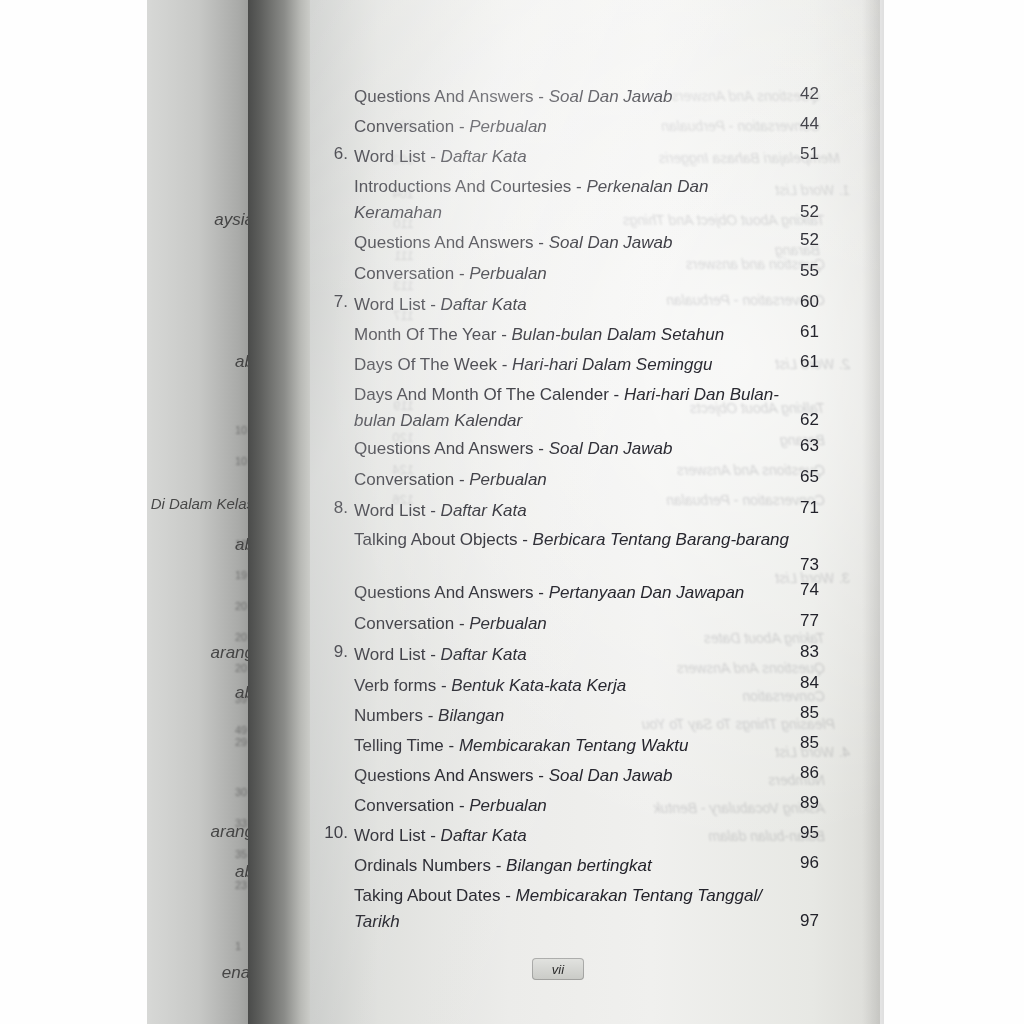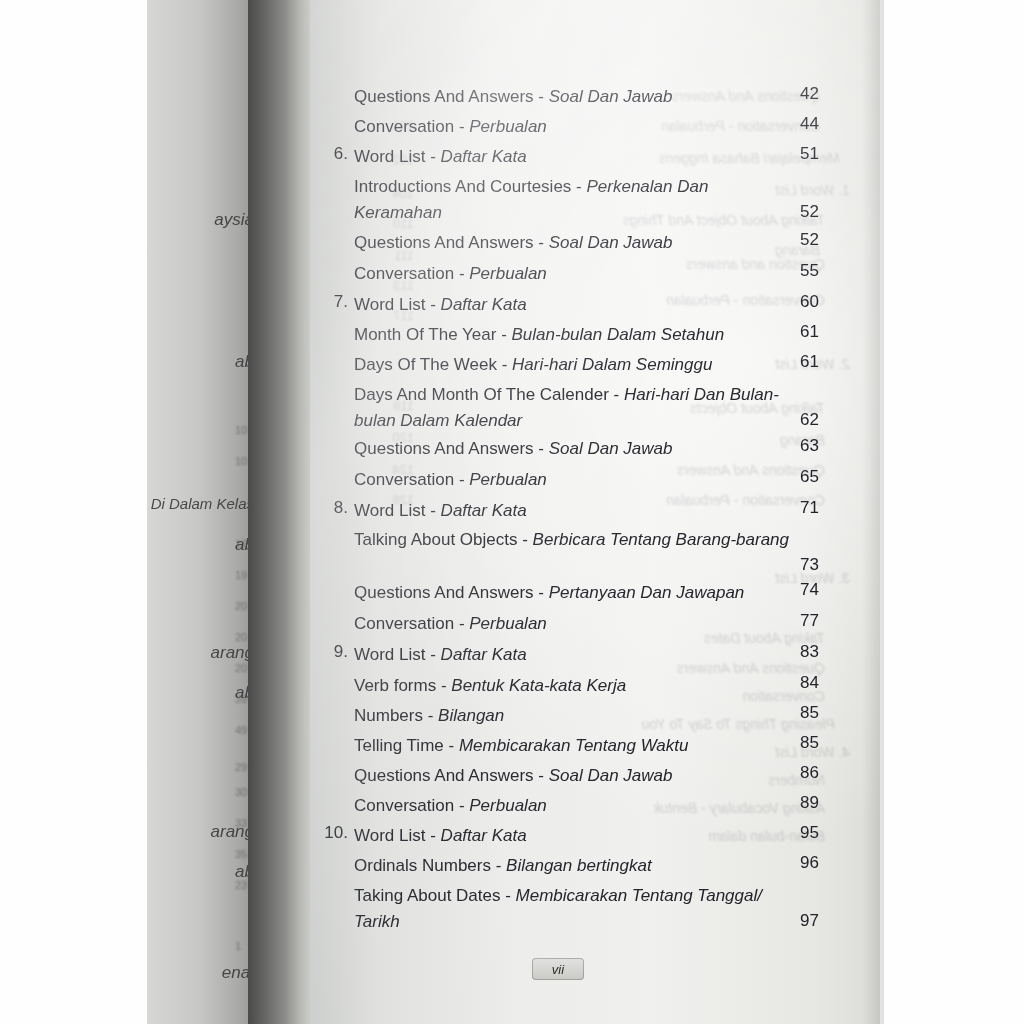--- a/index.html
+++ b/index.html
@@ -198,21 +198,21 @@
       <div class="lcol" style="top: 963px; font-size: 17px;">enal</div>
       <div class="lnum" style="top: 424px;">10</div>
       <div class="lnum" style="top: 455px;">10</div>
       <div class="lnum" style="top: 538px;">12</div>
       <div class="lnum" style="top: 569px;">19</div>
       <div class="lnum" style="top: 600px;">20</div>
       <div class="lnum" style="top: 631px;">20</div>
       <div class="lnum" style="top: 662px;">20</div>
       <div class="lnum" style="top: 693px;">39</div>
       <div class="lnum" style="top: 724px;">49</div>
-      <div class="lnum" style="top: 761px;">29</div>
+      <div class="lnum" style="top: 736px;">29</div>
       <div class="lnum" style="top: 786px;">30</div>
       <div class="lnum" style="top: 817px;">33</div>
       <div class="lnum" style="top: 848px;">35</div>
       <div class="lnum" style="top: 879px;">23</div>
       <div class="lnum" style="top: 940px;">1</div>
     </div>
 
   <div class="gutter"></div>
 
   <div class="page-right">

